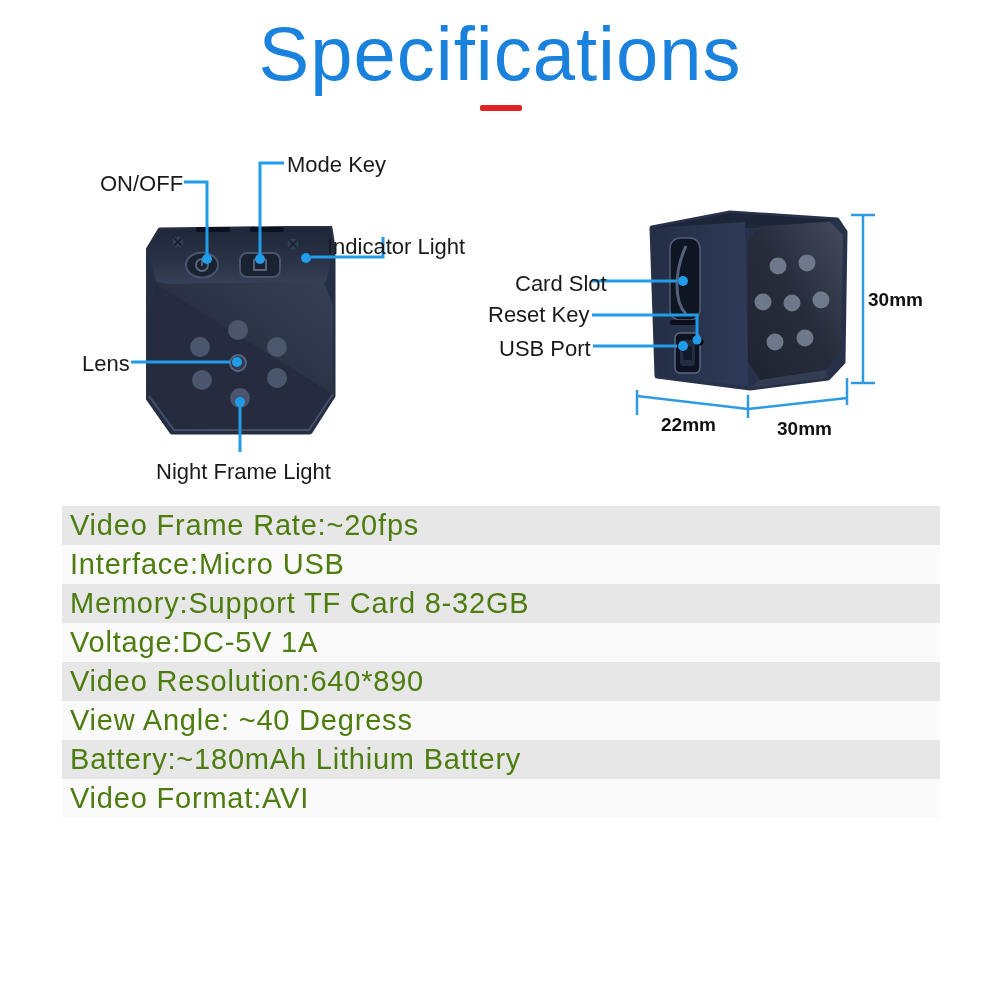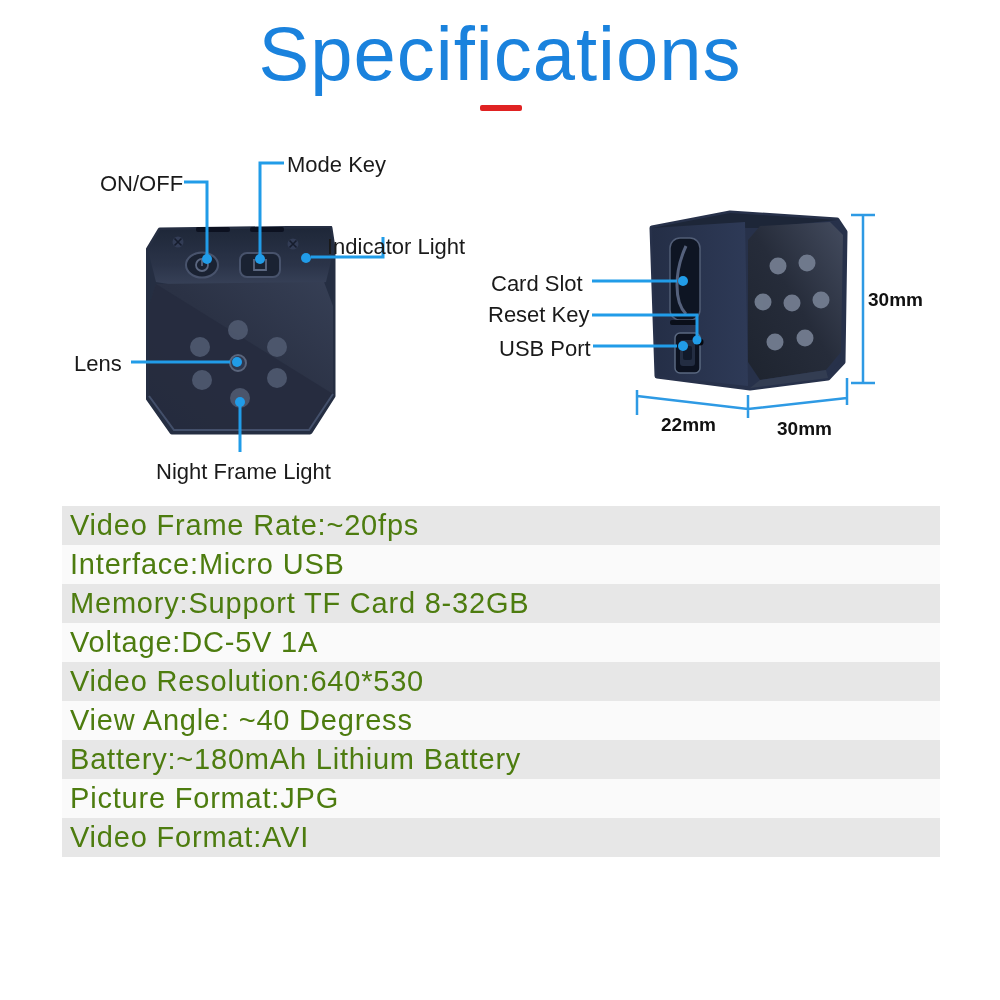--- a/index.html
+++ b/index.html
@@ -170,36 +170,35 @@
     </g>
     <g stroke="#2e9ae4" stroke-width="2.5" fill="none">
       <path d="M851,215 H875 M863,215 V383 M851,383 H875"></path>
       <path d="M637,390 V415 M748,395 V418 M847,378 V405 M637,396 L748,409 L847,398"></path>
     </g>
   </svg>
 
   <div class="figure-label" style="left:287px; top:152px;">Mode Key</div>
   <div class="figure-label" style="left:100px; top:171px;">ON/OFF</div>
   <div class="figure-label" style="left:327px; top:214px;margin-top:20px;">Indicator Light</div>
-  <div class="figure-label" style="left:74px; top:351px;">Lens</div>
+  <div class="figure-label" style="left:82px; top:351px;">Lens</div>
   <div class="figure-label" style="left:156px; top:459px;">Night Frame Light</div>
 
-  <div class="figure-label" style="left:491px; top:271px;">Card Slot</div>
+  <div class="figure-label" style="left:515px; top:271px;">Card Slot</div>
   <div class="figure-label" style="left:488px; top:302px;">Reset Key</div>
   <div class="figure-label" style="left:499px; top:336px;">USB Port</div>
 
   <div class="dim-label" style="left:868px; top:289px;">30mm</div>
   <div class="dim-label" style="left:661px; top:414px;">22mm</div>
   <div class="dim-label" style="left:777px; top:418px;">30mm</div>
 
   <div class="spec-table">
     <div class="spec-row">Video Frame Rate:~20fps</div>
     <div class="spec-row">Interface:Micro USB</div>
     <div class="spec-row">Memory:Support TF Card 8-32GB</div>
     <div class="spec-row">Voltage:DC-5V 1A</div>
-    <div class="spec-row">Video Resolution:640*530</div>
+    <div class="spec-row">Video Resolution:640*890</div>
     <div class="spec-row">View Angle: ~40 Degress</div>
     <div class="spec-row">Battery:~180mAh Lithium Battery</div>
-    <div class="spec-row">Picture Format:JPG</div>
     <div class="spec-row">Video Format:AVI</div>
   </div>
 
 </div>
 
 </body></html>

